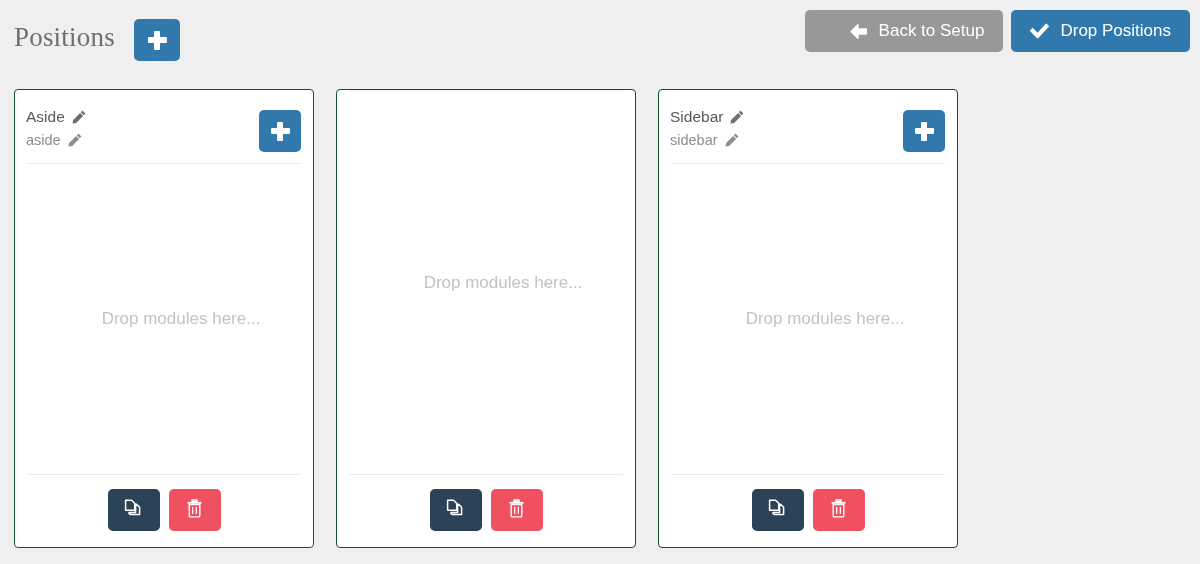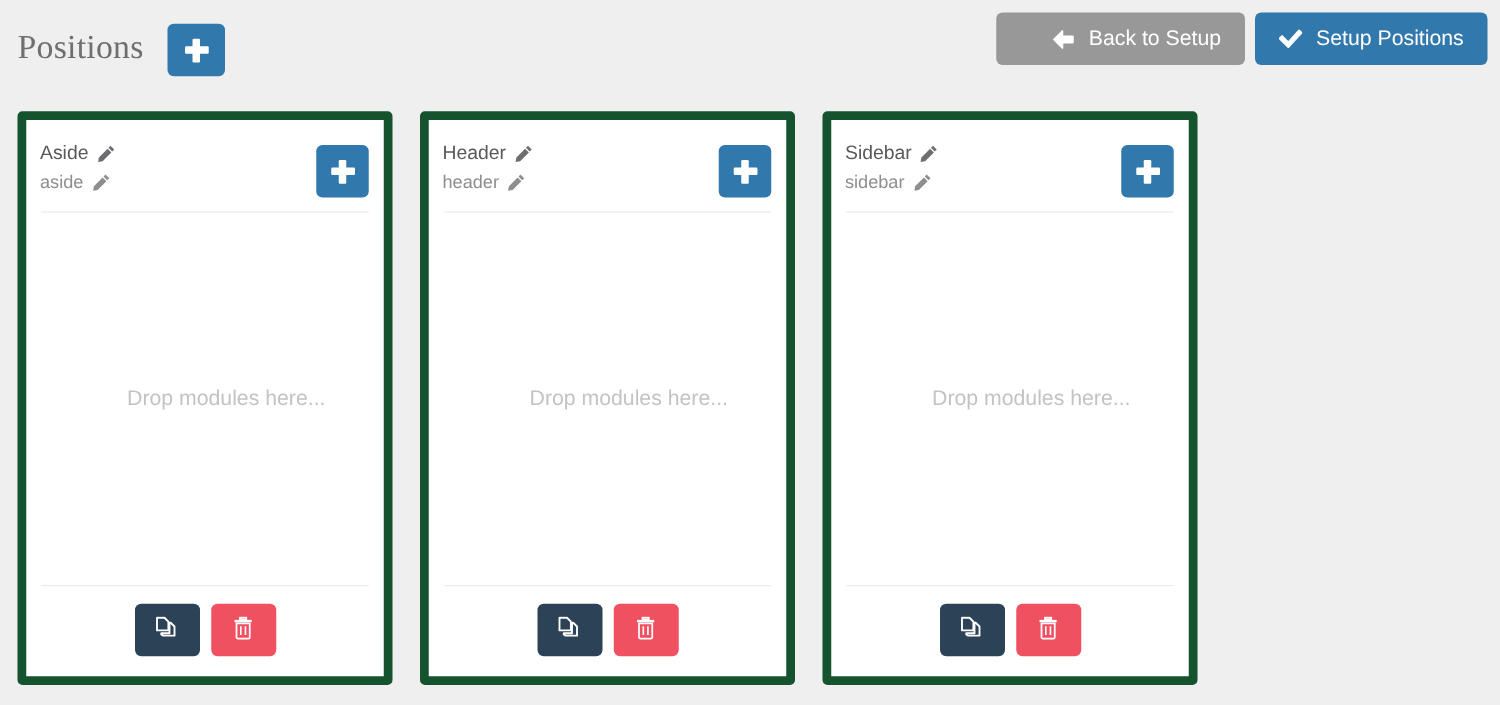--- a/index.html
+++ b/index.html
@@ -103,21 +103,21 @@
     position: absolute;
     left: 14px;
     top: 89px;
     display: flex;
     gap: 22px;
   }
   .card {
     width: 300px;
     height: 459px;
     background: #ffffff;
-    border: 7px solid #14532d;
+    border: 1px solid #14532d;
     border-radius: 4px;
     position: relative;
     display: flex;
     flex-direction: column;
   }
   .card-header {
     position: relative;
     padding: 16px 14px 0 11px;
     height: 73px;
   }
@@ -217,21 +217,21 @@
       </span>
       <span>Back to Setup</span>
     </button>
 
     <button class="btn btn-save">
       <span class="ico">
         <svg width="19" height="16" viewBox="0 0 19 16" aria-hidden="true">
           <path d="M6.9 15.0 L0.4 8.5 a1 1 0 0 1 0 -1.5 L1.9 5.5 a1 1 0 0 1 1.5 0 L7.6 9.7 L15.5 1.0 a1 1 0 0 1 1.5 0 L18.5 2.4 a1 1 0 0 1 0 1.5 L8.4 15.0 a1 1 0 0 1 -1.5 0 z" fill="#ffffff"></path>
         </svg>
       </span>
-      <span>Setup Positions</span>
+      <span>Drop Positions</span>
     </button>
 
   </div>
 </div>
 
 <div class="cards">
 
   <div class="card">
     <div class="card-header">
       <div class="pos-name">
@@ -274,41 +274,20 @@
             <path d="M3.2 5.6 h10.6 v11.2 a1.1 1.1 0 0 1 -1.1 1.1 h-8.4 a1.1 1.1 0 0 1 -1.1 -1.1 z" fill="none" stroke="#ffffff" stroke-width="1.4"></path>
             <rect x="6.0" y="8.0" width="1.3" height="7.0" fill="#ffffff"></rect>
             <rect x="9.7" y="8.0" width="1.3" height="7.0" fill="#ffffff"></rect>
           </svg>
         </span>
       </button>
     </div>
   </div>
 
   <div class="card">
-    <div class="card-header">
-      <div class="pos-name">
-        <span>Header</span>
-        <span class="pencil">
-          <svg width="14" height="14" viewBox="0 0 14 14" aria-hidden="true">
-            <path d="M10.4 0.6 l3 3 -1.6 1.6 -3 -3 z M8.1 2.9 l3 3 -7.0 7.0 -3.6 0.6 0.6 -3.6 z" fill="#6d6e71"></path>
-          </svg>
-        </span>
-      </div>
-      <div class="pos-key">
-        <span>header</span>
-        <span class="pencil">
-          <svg width="14" height="14" viewBox="0 0 14 14" aria-hidden="true">
-            <path d="M10.4 0.6 l3 3 -1.6 1.6 -3 -3 z M8.1 2.9 l3 3 -7.0 7.0 -3.6 0.6 0.6 -3.6 z" fill="#8e8e8e"></path>
-          </svg>
-        </span>
-      </div>
-      <button class="card-add-btn">
-        <span class="plus-glyph"></span>
-      </button>
-    </div>
     <div class="card-divider"></div>
     <div class="dropzone">Drop modules here...</div>
     <div class="card-divider"></div>
     <div class="card-footer">
       <button class="icon-btn btn-copy">
         <span>
           <svg width="19" height="19" viewBox="0 0 19 19" aria-hidden="true">
             <path d="M1.6 1.2 h6.0 l3.1 3.1 v7.0 h-9.1 z" fill="none" stroke="#ffffff" stroke-width="1.5" stroke-linejoin="round"></path>
             <path d="M5.0 14.6 v-1.0 h6.6 v-8.4 h1.0 l3.0 3.0 v7.3 h-9.1 z" fill="none" stroke="#ffffff" stroke-width="1.5" stroke-linejoin="round"></path>
           </svg>

